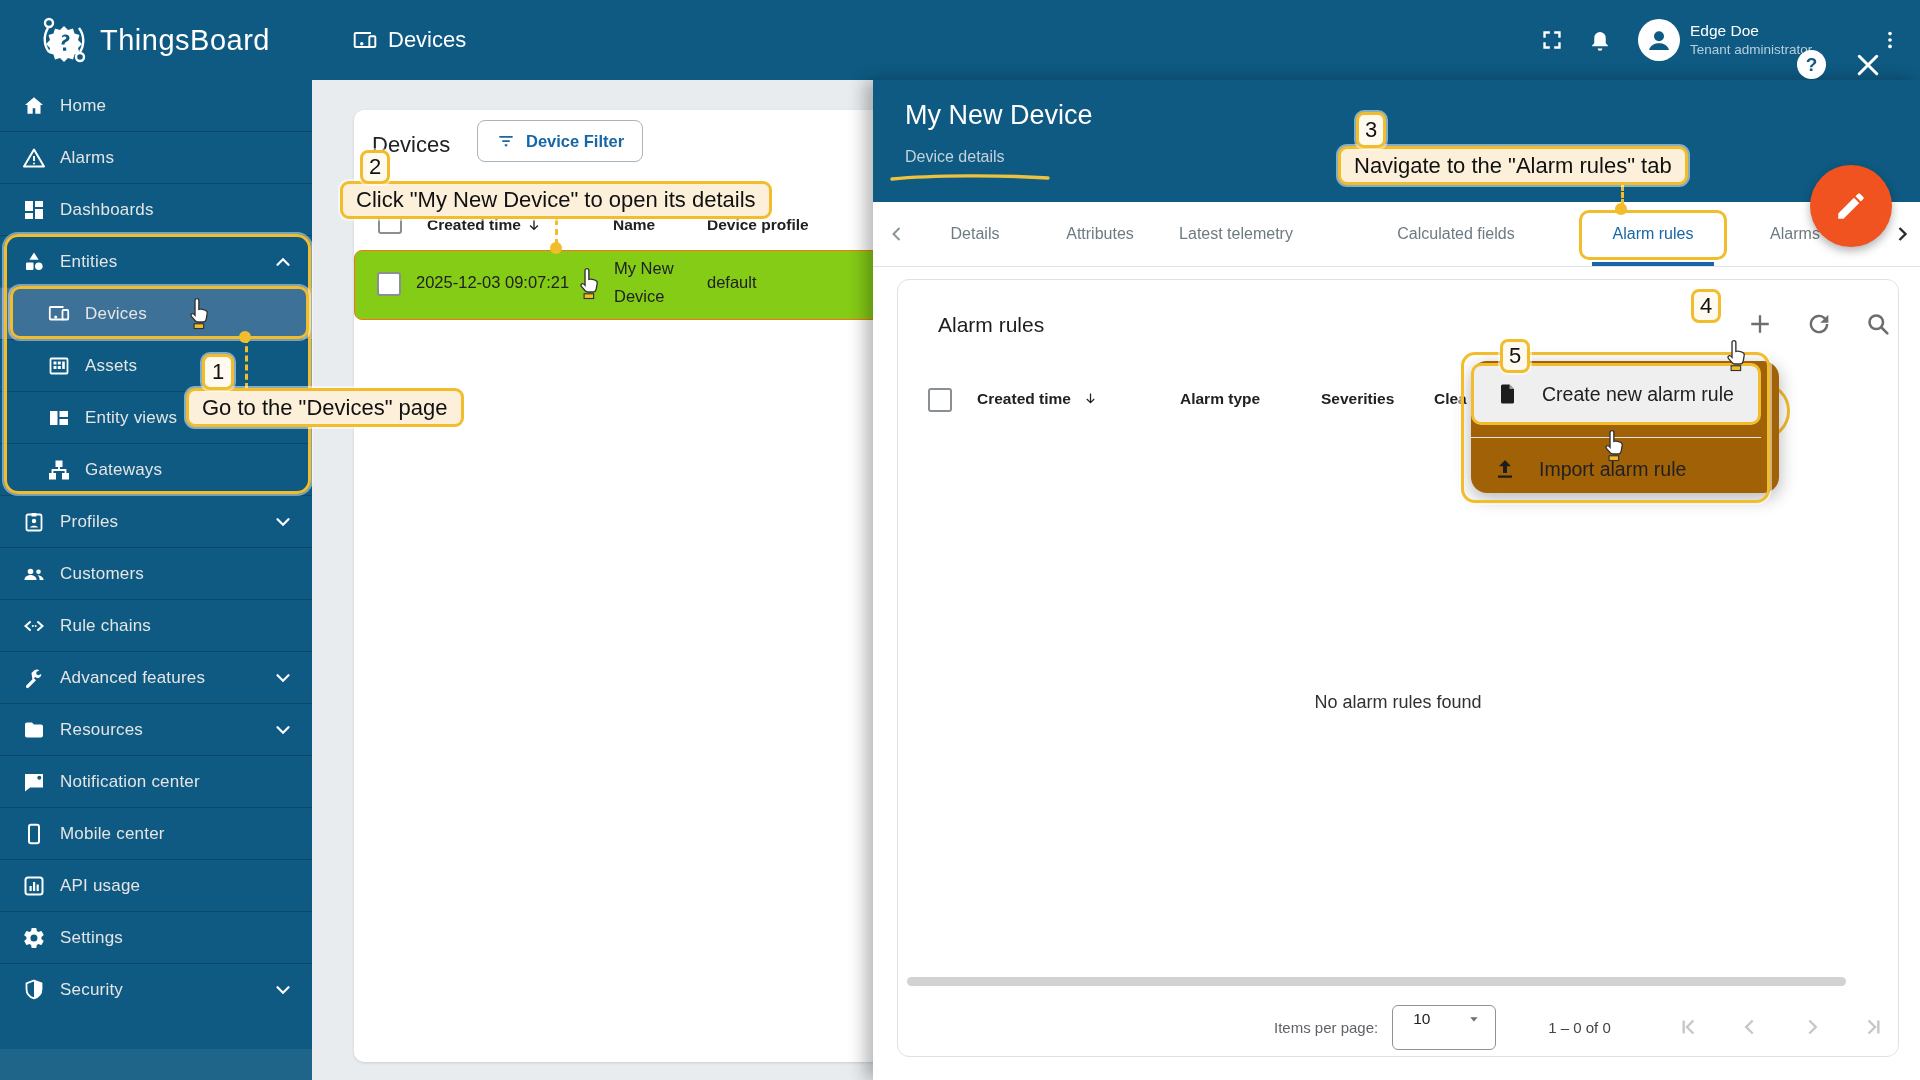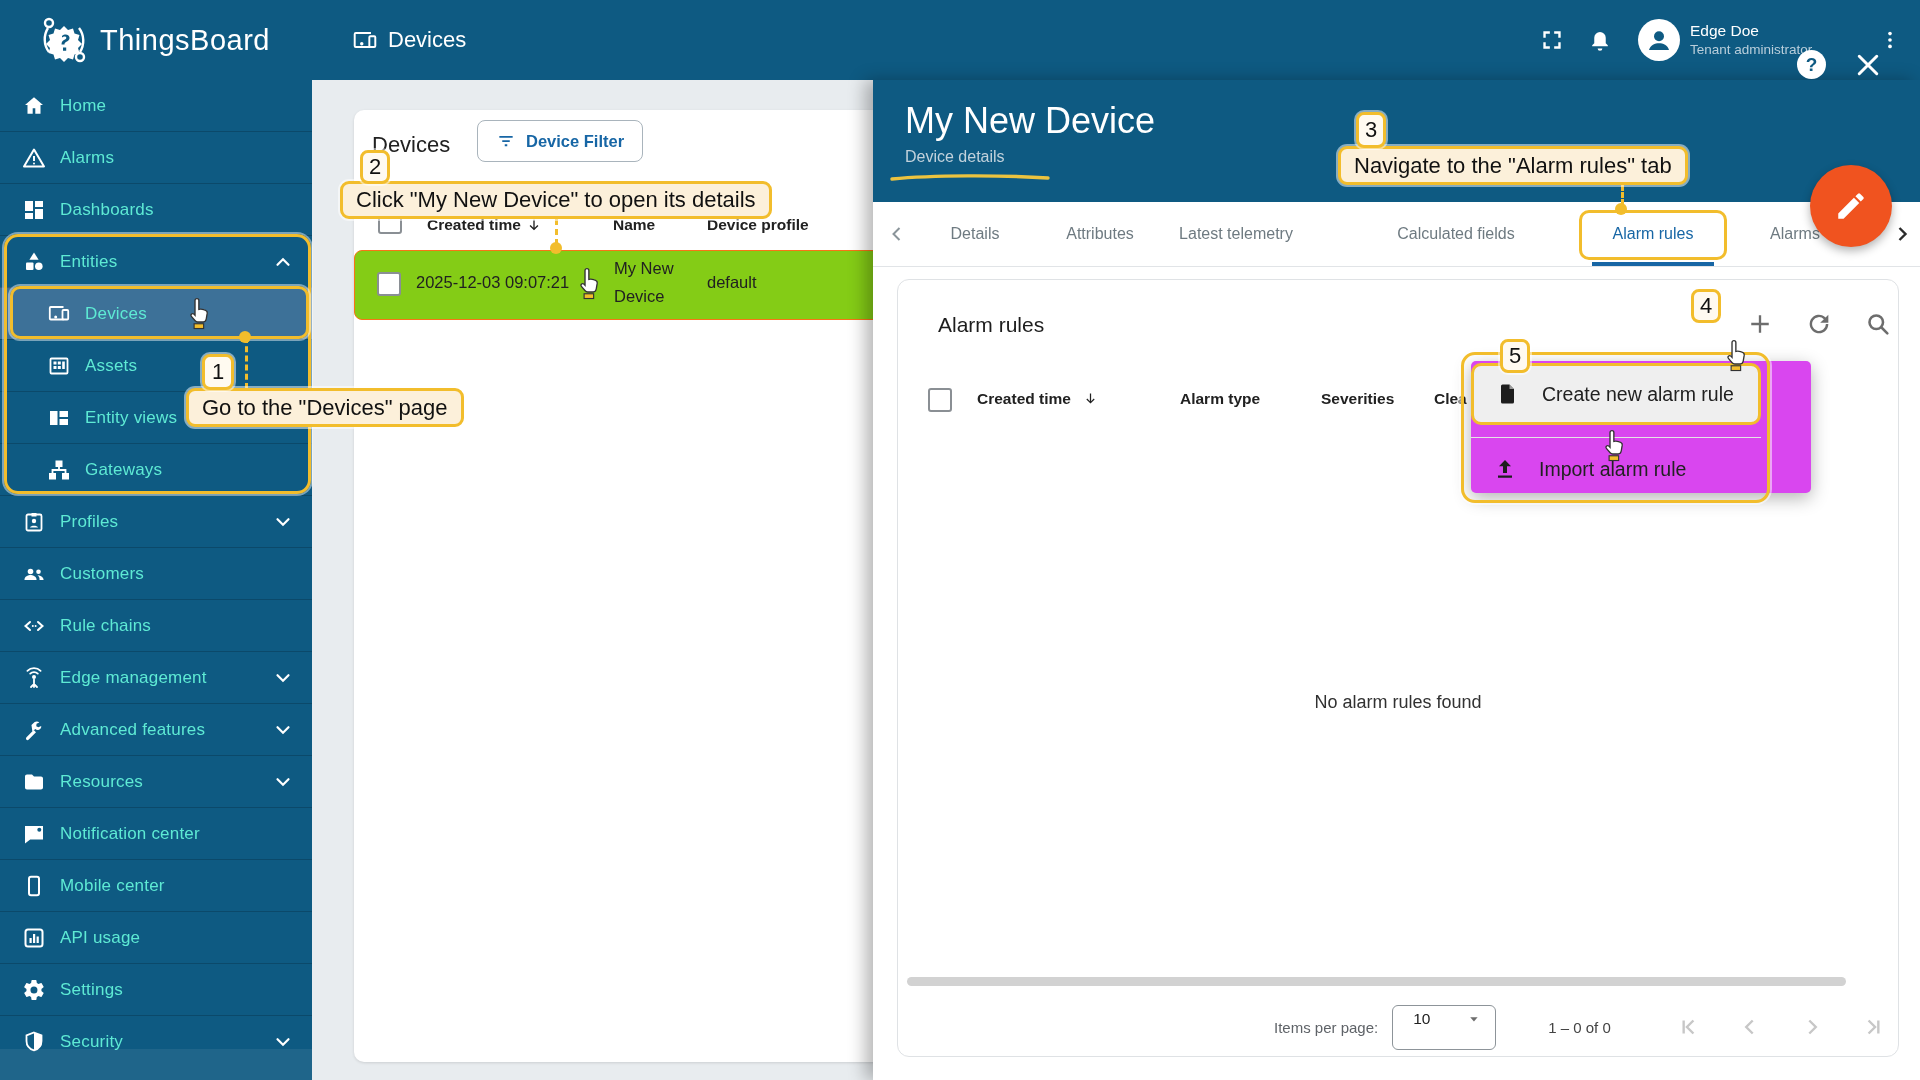--- a/index.html
+++ b/index.html
@@ -12,21 +12,21 @@
   .brand-text{font-size:29px;letter-spacing:.5px;}
   .page-title{position:absolute;left:352px;top:0;height:80px;display:flex;align-items:center;gap:10px;color:#fff;font-size:22px;font-weight:500;}
   .appbar-right{position:absolute;right:0;top:0;height:80px;display:flex;align-items:center;}
   .icon-btn{width:48px;height:48px;display:flex;align-items:center;justify-content:center;cursor:pointer;}
   .avatar{width:42px;height:42px;border-radius:50%;background:#fff;display:flex;align-items:center;justify-content:center;margin:0 10px 0 14px;}
   .user-block{color:#fff;line-height:1.3;margin-right:16px;width:160px;}
   .user-name{font-size:15.5px;}
   .user-role{font-size:13.5px;color:#b9cedb;}
   
   .sidebar{position:absolute;left:0;top:80px;width:312px;height:1000px;background:#0e5a82;z-index:6;}
-  .sb-item{position:relative;height:51px;display:flex;align-items:center;color:#5eead4;cursor:pointer;border-top:1px solid rgba(0,0,0,.18);}
+  .sb-item{position:relative;height:51px;display:flex;align-items:center;color:#e5e5e5;cursor:pointer;border-top:1px solid rgba(0,0,0,.18);}
   .sb-item:first-child{border-top:none;}
   .sb-ic{width:24px;height:24px;margin-left:22px;margin-right:14px;flex:0 0 auto;}
   .sb-item.child .sb-ic{margin-left:47px;}
   .sb-lbl{font-size:17px;font-weight:500;letter-spacing:.2px;}
   .sb-chev{position:absolute;right:18px;top:50%;transform:translateY(-50%);}
   .sb-item.active{background:#3d7198;}
   .sb-bottom-hint{position:absolute;left:0;bottom:0;width:312px;height:31px;background:rgba(255,255,255,.07);}
   
   .ann-outline{position:absolute;border:3px solid #f2bd2c;border-radius:14px;pointer-events:none;box-shadow:0 0 0 2px rgba(255,255,255,.45);}
   
@@ -38,21 +38,21 @@
   .cb{width:20px;height:20px;border:2px solid #8a8f94;border-radius:3px;background:#fff;}
   .dev-head{position:absolute;left:0;top:86px;width:640px;height:48px;}
   .dev-head .cb{position:absolute;left:24px;top:14px;}
   .th{position:absolute;font-size:15.5px;font-weight:700;color:#212121;top:20px;}
   .dev-row{position:absolute;left:0;top:140px;width:640px;height:70px;background:#84cc16;border:1px solid #f97316;border-radius:8px;box-sizing:border-box;cursor:pointer;}
   .dev-row .cb{position:absolute;left:22px;top:21px;}
   .cell{position:absolute;font-size:16.5px;color:#212121;}
   
   .panel{position:absolute;left:873px;top:80px;width:1047px;height:1000px;background:#fff;z-index:10;box-shadow:-8px 0 16px rgba(0,0,0,.28);}
   .panel-head{position:absolute;left:0;top:0;width:1047px;height:122px;background:#0e5a82;}
-  .panel-title{position:absolute;left:32px;top:20px;color:#fff;font-size:36px;}
+  .panel-title{position:absolute;left:32px;top:20px;color:#fff;font-size:27px;}
   .panel-sub{position:absolute;left:32px;top:68px;color:#c2d2dc;font-size:16px;}
   .panel-sub-underline{position:absolute;left:17px;top:93px;}
   .help-circle{position:absolute;left:1797px;top:50px;width:29px;height:29px;border-radius:50%;background:#fff;color:#0e5a82;
       font-size:19px;font-weight:700;display:flex;align-items:center;justify-content:center;cursor:pointer;z-index:12;}
   .close-x{position:absolute;left:1853px;top:50px;width:30px;height:30px;cursor:pointer;z-index:12;}
   
   .tabbar{position:absolute;left:0;top:122px;width:1047px;height:64px;background:#fff;border-bottom:1px solid #e1e4e7;}
   .tab{position:absolute;top:0;height:64px;display:flex;align-items:center;transform:translateX(-50%);
        font-size:16px;font-weight:500;color:#6e7a81;cursor:pointer;white-space:nowrap;}
   .tab.active{color:#1766a5;}
@@ -66,21 +66,21 @@
   .tool-ic{position:absolute;top:30px;width:28px;height:28px;cursor:pointer;}
   .ar-head{position:absolute;left:0;top:100px;width:1000px;height:42px;}
   .ar-head .cb{position:absolute;left:30px;top:8px;}
   .empty-text{position:absolute;left:0;top:412px;width:1000px;text-align:center;font-size:18px;color:#313131;}
   .hscroll{position:absolute;left:9px;top:697px;width:939px;height:9px;border-radius:5px;background:#d2d2d2;}
   .pager{position:absolute;left:0;top:718px;width:1000px;height:58px;display:flex;align-items:center;font-size:15px;color:#5f6368;}
   .pp-select{width:104px;height:45px;border:1.5px solid #8d9499;border-radius:6px;display:flex;align-items:center;
        justify-content:space-between;padding:0 14px 16px 20px;box-sizing:border-box;color:#212121;font-size:15.5px;cursor:pointer;}
   .pg-ic{width:30px;height:30px;display:flex;align-items:center;justify-content:center;cursor:pointer;}
   
-  .menu{position:absolute;left:1471px;top:361px;width:340px;height:132px;background:#d946ef;border-radius:5px;
+  .menu{position:absolute;left:1471px;top:361px;width:308px;height:132px;background:#a16207;border-radius:16px;
         box-shadow:0 5px 18px rgba(0,0,0,.3);z-index:20;}
   .menu-item{position:absolute;left:0;width:290px;height:64px;display:flex;align-items:center;gap:22px;
         padding-left:22px;box-sizing:border-box;font-size:19.5px;color:#212121;cursor:pointer;}
   .menu-divider{position:absolute;left:0;top:76px;width:290px;height:1px;background:#e4e4e4;}
   
   .callout{position:absolute;background:#fcf0da;border:3px solid #f2bd2c;border-radius:9px;box-sizing:border-box;
         display:flex;align-items:center;padding:0 13px;font-size:22px;color:#111;z-index:30;white-space:nowrap;
         box-shadow:0 0 0 2px rgba(255,255,255,.5);}
   .badge{position:absolute;background:#fffaf0;border:3px solid #f2bd2c;border-radius:8px;box-sizing:border-box;
         display:flex;align-items:center;justify-content:center;font-size:22px;color:#111;z-index:31;
@@ -272,34 +272,20 @@
       <span class="sb-ic">
         <svg viewBox="0 0 24 24" fill="none" stroke="#fff" stroke-width="2" stroke-linecap="round">
             <path d="M8 8l-4.5 4L8 16M16 8l4.5 4L16 16"></path>
             <circle cx="10.8" cy="12" r="1" fill="#fff" stroke="none"></circle>
             <circle cx="13.6" cy="12" r="1" fill="#fff" stroke="none"></circle>
           </svg>
       </span>
       <span class="sb-lbl">Rule chains</span>
     </div>
 
-    <div class="sb-item">
-      <span class="sb-ic">
-        <svg viewBox="0 0 24 24" fill="none" stroke="#fff" stroke-width="1.8" stroke-linecap="round">
-            <circle cx="12" cy="11" r="2" fill="#fff" stroke="none"></circle>
-            <path d="M12 13.5V21M8.2 7.6a5.4 5.4 0 017.6 0M5.4 4.8a9.3 9.3 0 0113.2 0M9 21l3-3 3 3"></path>
-          </svg>
-      </span>
-      <span class="sb-lbl">Edge management</span>
-      <span class="sb-chev">
-        <svg width="22" height="22" viewBox="0 0 24 24" fill="none" stroke="#fff" stroke-width="2.4" stroke-linecap="round">
-            <path d="M6 9l6 6 6-6"></path>
-          </svg>
-      </span>
-    </div>
 
     <div class="sb-item">
       <span class="sb-ic">
         <svg viewBox="0 0 24 24" fill="#fff">
             <path d="M4.5 19.2l7.2-7.2 2.3 2.3-7.2 7.2c-.8.8-1.8.8-2.3.3-.5-.5-.8-1.8 0-2.6z"></path>
             <path d="M13 6l3.5-3.2c1.8-1 4-.6 5 .5l-3 1.4-.3 2.6 2.4 1.1 3-1.4c.3 1.6-.7 3.6-2.6 4.2-1.5.5-2.8 0-3.8-.8L14 13z" transform="translate(-2.5 1.5) scale(.92)"></path>
           </svg>
       </span>
       <span class="sb-lbl">Advanced features</span>
       <span class="sb-chev">

